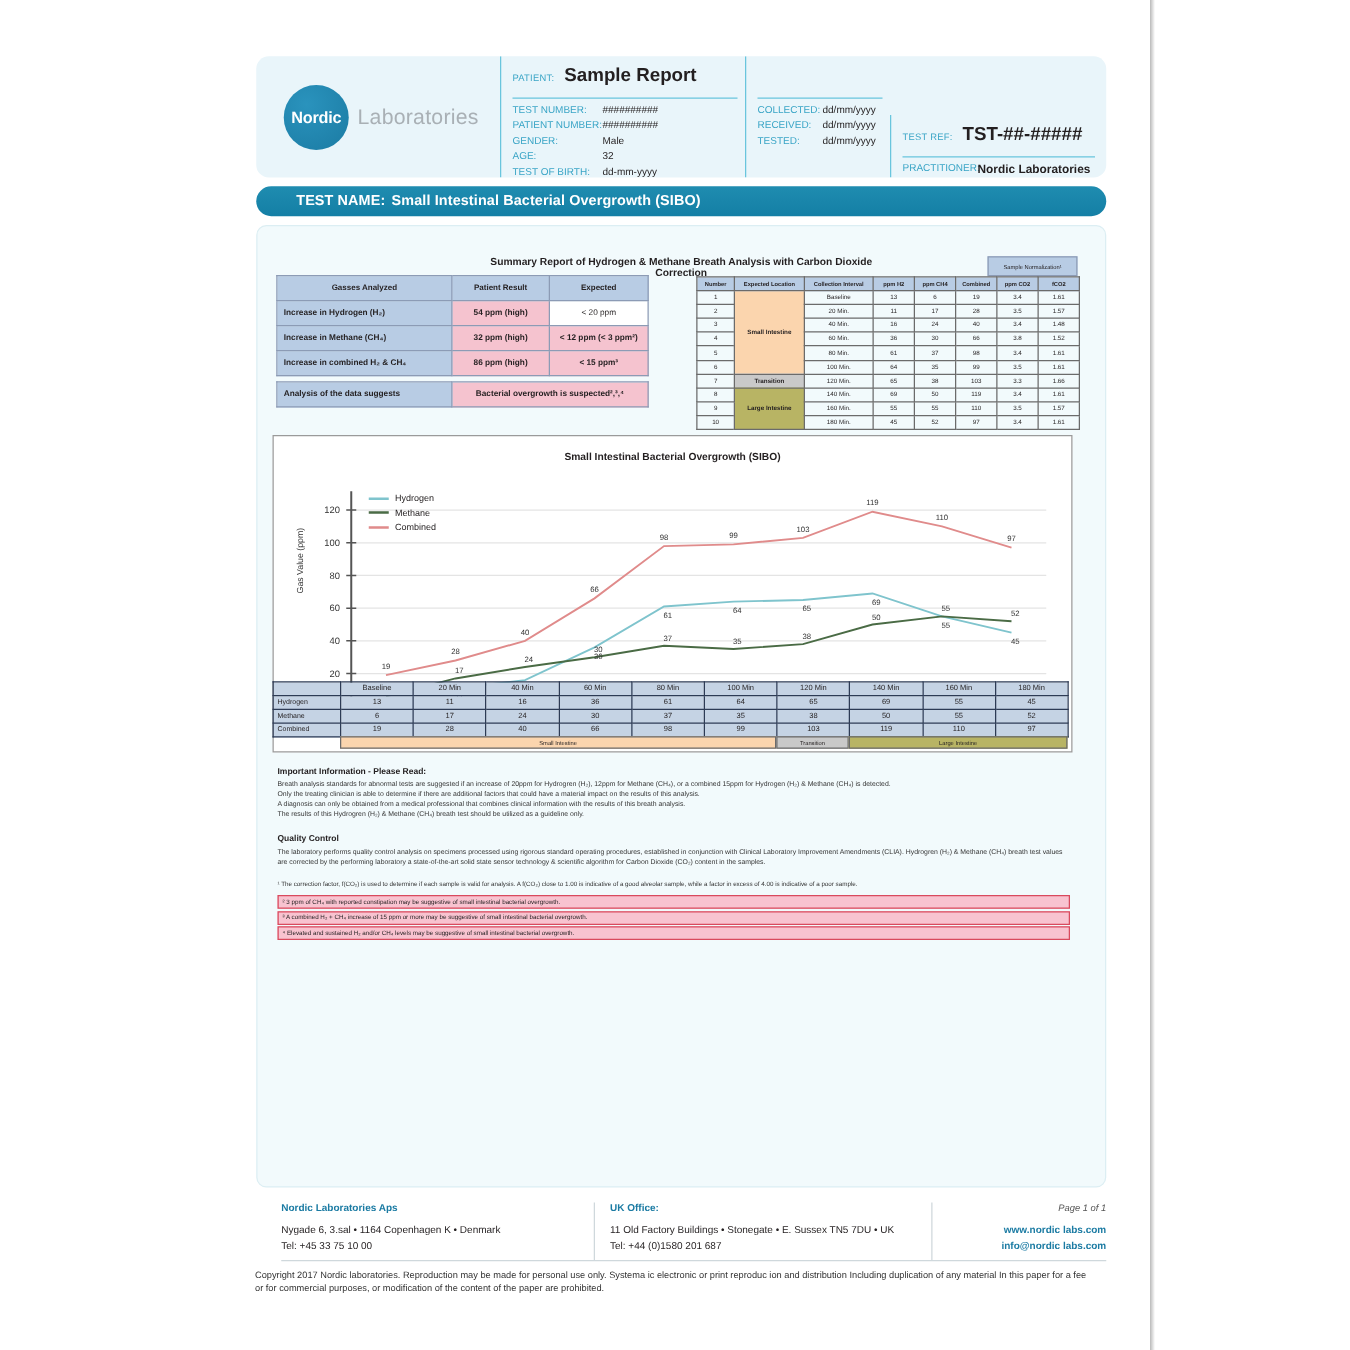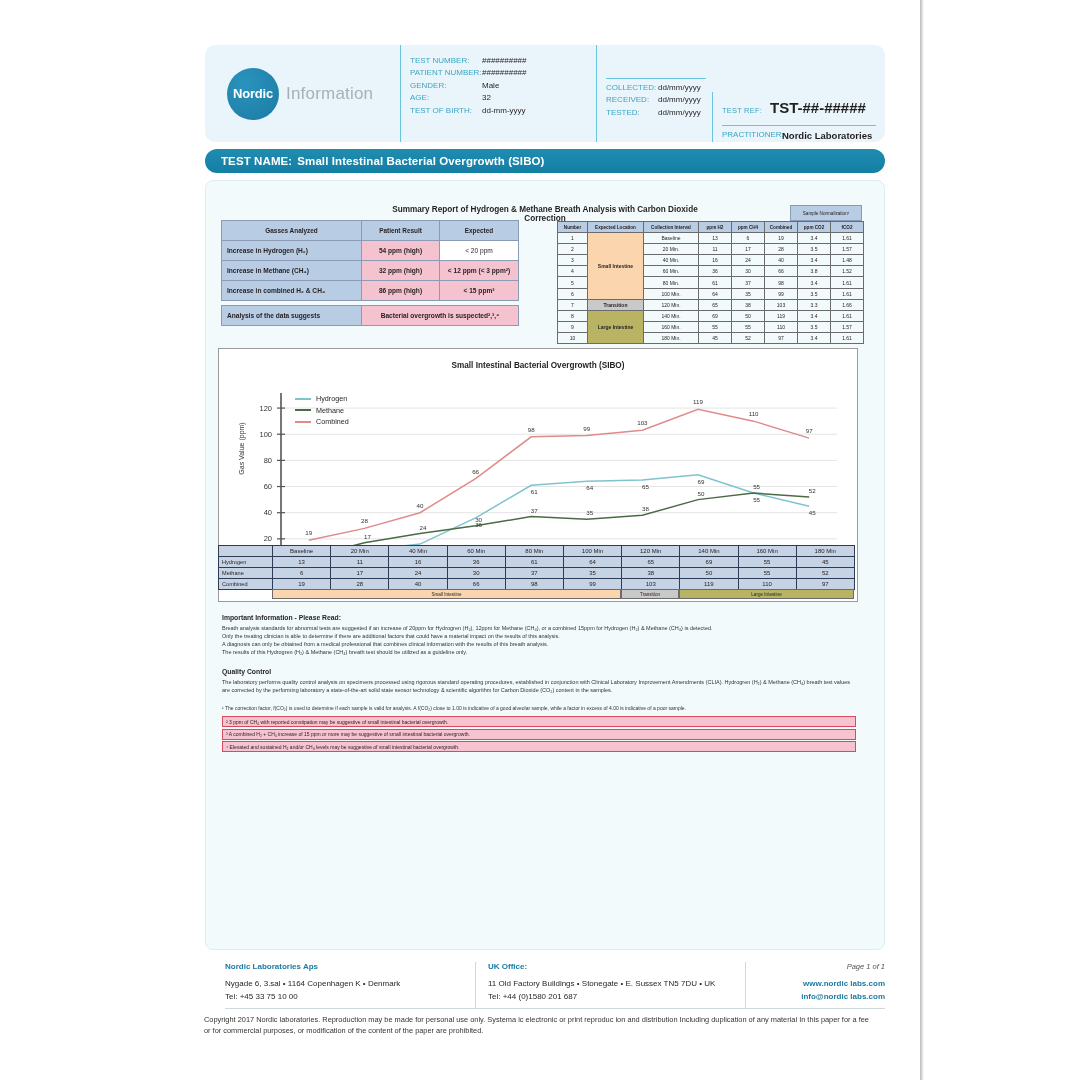--- a/index.html
+++ b/index.html
@@ -49,21 +49,21 @@
   .row .v { color:#231f20; }
   .c2 .row .k { width:52px; }
   .c3 .row .k { width:60px; }
   .c3 .prac { font-size:9.5px; font-weight:bold; }
 
   
   .titlebar {
     position:absolute; left:205px; top:149px; width:680px; height:24px;
     background:linear-gradient(to bottom,#1f8cb0,#147fa5);
     border-radius:12px; color:#fff;
-    display:flex; align-items:center; padding-left:16px;
+    display:flex; align-items:center; padding-left:32px;
     font-size:11.5px; font-weight:bold; letter-spacing:0.1px;
   }
   .titlebar .tn { margin-right:5px; }
 
   
   .panel {
     position:absolute; left:205px; top:180px; width:680px; height:770px;
     background:#f2fafc; border:1px solid #dceef3; border-radius:8px;
   }
 
@@ -149,24 +149,28 @@
     font-size:7.4px; line-height:11px; color:#333; }
 </style>
 </head>
 <body>
 
 <div class="page">
 
   <div class="header">
     <div class="logo-cell">
       <div class="logo-circle">Nordic</div>
-      <div class="logo-word">Information</div>
+      <div class="logo-word">Laboratories</div>
     </div>
 
     <div class="hdr-col c1">
+      <div class="hdr-top">
+        <span class="lbl">PATIENT:</span>
+        <span class="big">Sample Report</span>
+      </div>
       <div class="row">
           <span class="k">TEST NUMBER:</span>
           <span class="v">##########</span>
         </div>
       <div class="row">
           <span class="k">PATIENT NUMBER:</span>
           <span class="v">##########</span>
         </div>
       <div class="row">
           <span class="k">GENDER:</span>

